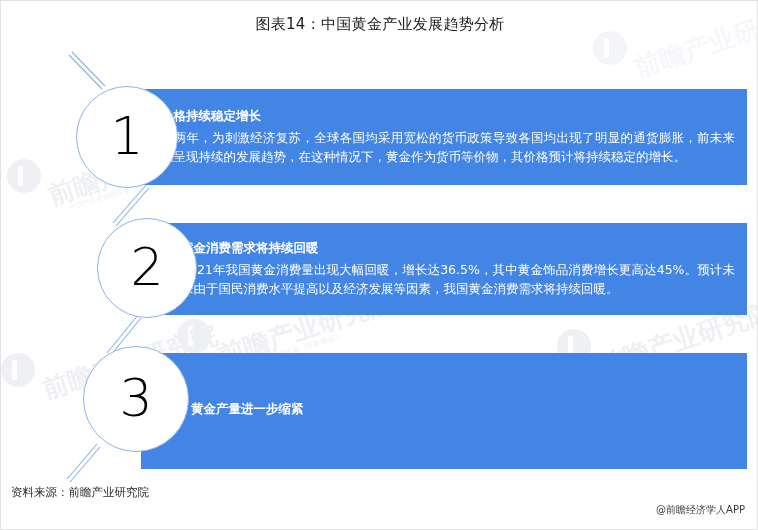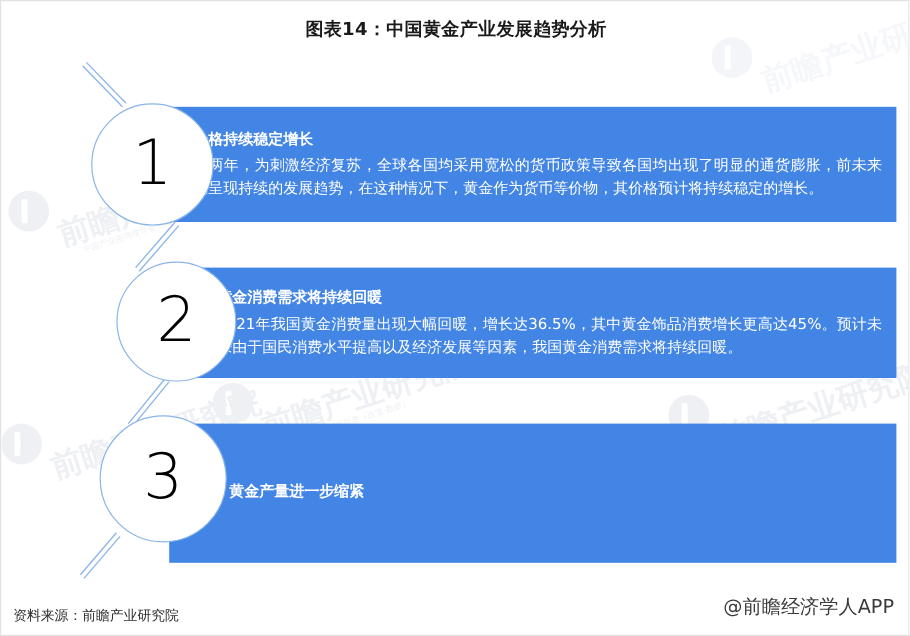--- a/index.html
+++ b/index.html
@@ -21,21 +21,21 @@
   }
 
   
   #page-title {
     position: absolute;
     left: 0;
     top: 14px;
     width: 758px;
     text-align: center;
     font-size: 15px;
-    font-weight: bold;
+    font-weight: normal;
     color: #1a1a1a;
     letter-spacing: 0.3px;
     white-space: nowrap;
   }
 
   
   .wm {
     position: absolute;
     color: #eef0f4;
     font-size: 26px;
@@ -138,31 +138,31 @@
     color: #000000;
     line-height: 1;
     font-family: "DejaVu Sans", "Liberation Sans", sans-serif;
     transform: translateY(-1px);
   }
 
   
   #footer-source {
     position: absolute;
     left: 10px;
-    bottom: 8px;
+    bottom: 29px;
     font-size: 11.5px;
     color: #2b2b2b;
     z-index: 4;
     white-space: nowrap;
   }
   #footer-brand {
     position: absolute;
     right: 12px;
     bottom: 12px;
-    font-size: 16px;
+    font-size: 10px;
     color: #3a3a3a;
     z-index: 4;
     white-space: nowrap;
     margin-top: 16px;
   }
 </style>
 </head>
 <body>
 
 <div id="canvas">

